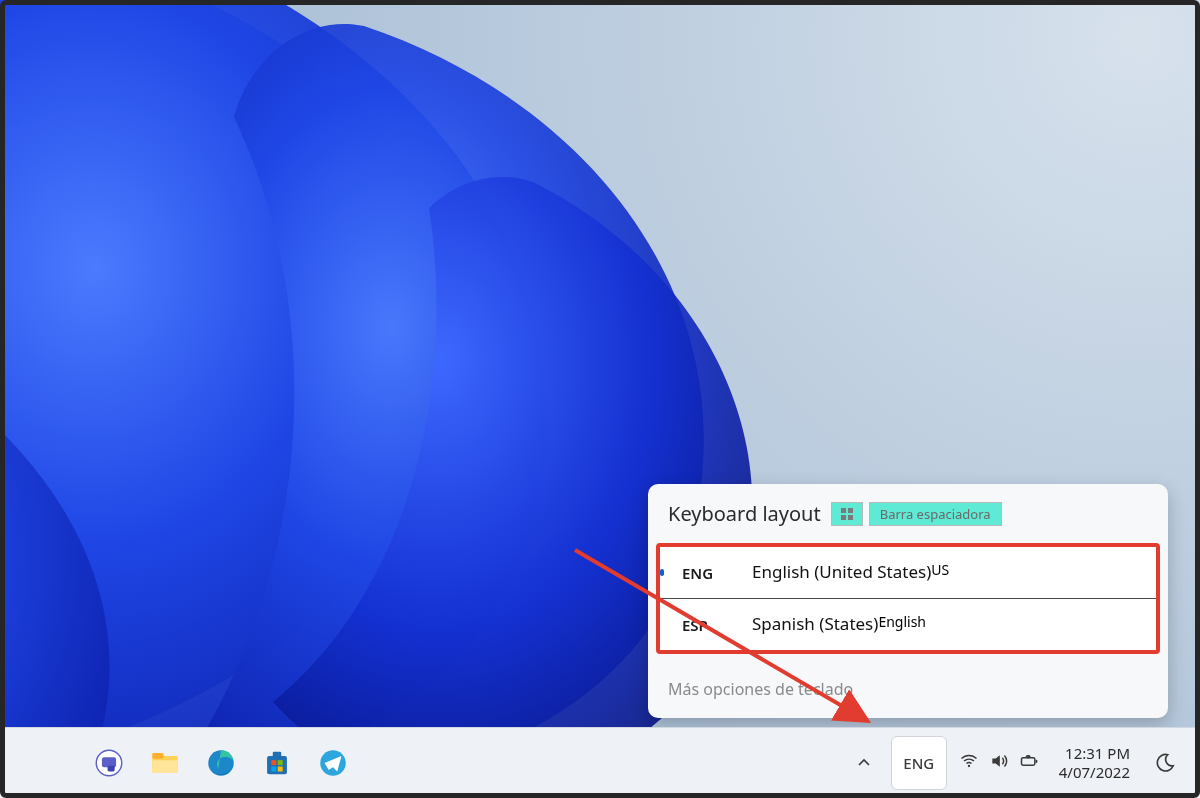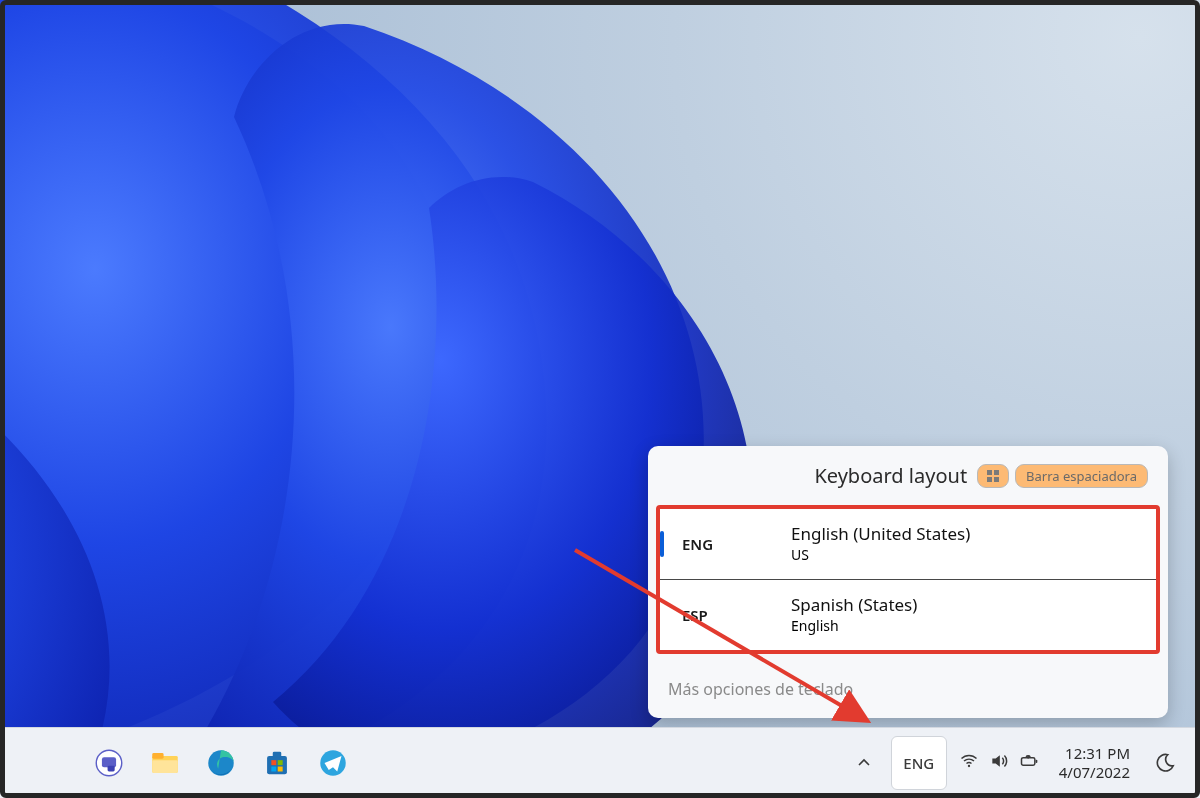--- a/index.html
+++ b/index.html
@@ -34,39 +34,38 @@
     color: #1a1a1a;
     overflow: visible;
   }
   .flyout-header {
     display: flex;
     align-items: center;
     gap: 10px;
     padding: 16px 20px 10px 20px;
     font-size: 20px;
     color: #2b2b2b;
-    justify-content: flex-end;
   }
   .flyout-header .shortcut {
     display: inline-flex;
     align-items: center;
     gap: 6px;
   }
   .key {
     display: inline-flex;
     align-items: center;
     justify-content: center;
     min-width: 22px;
     height: 22px;
     border: 1px solid #b9b9b9;
-    border-radius: 9px;
+    border-radius: 0;
     padding: 0 4px;
     font-size: 13px;
     color: #6a6a6a;
-    background: #fdba74;
+    background: #5eead4;
   }
   .key.wide { padding: 0 10px; }
   .layout-list {
     border: 4px solid #e23b2f;
     border-radius: 4px;
     margin: 6px 8px 10px 8px;
     background: #ffffff;
   }
   .layout-item {
     display: flex;
@@ -83,21 +82,21 @@
     width: 4px;
     background: #0a5ed8;
     border-radius: 3px;
   }
   .layout-code {
     width: 70px;
     font-weight: 600;
     font-size: 15px;
     padding-left: 8px;
   }
-  .layout-texts { display:flex; flex-direction: column; line-height: 1.35; margin-left: 39px; }
+  .layout-texts { display:flex; flex-direction: row; line-height: 1.35; }
   .layout-name { font-size: 17px; color: #111; }
   .layout-sub  { font-size: 14px; color: #000000; }
   .more-link {
     padding: 14px 20px 18px;
     font-size: 16px;
     color: #8a8a8a;
     cursor: pointer;
   }
 
   

